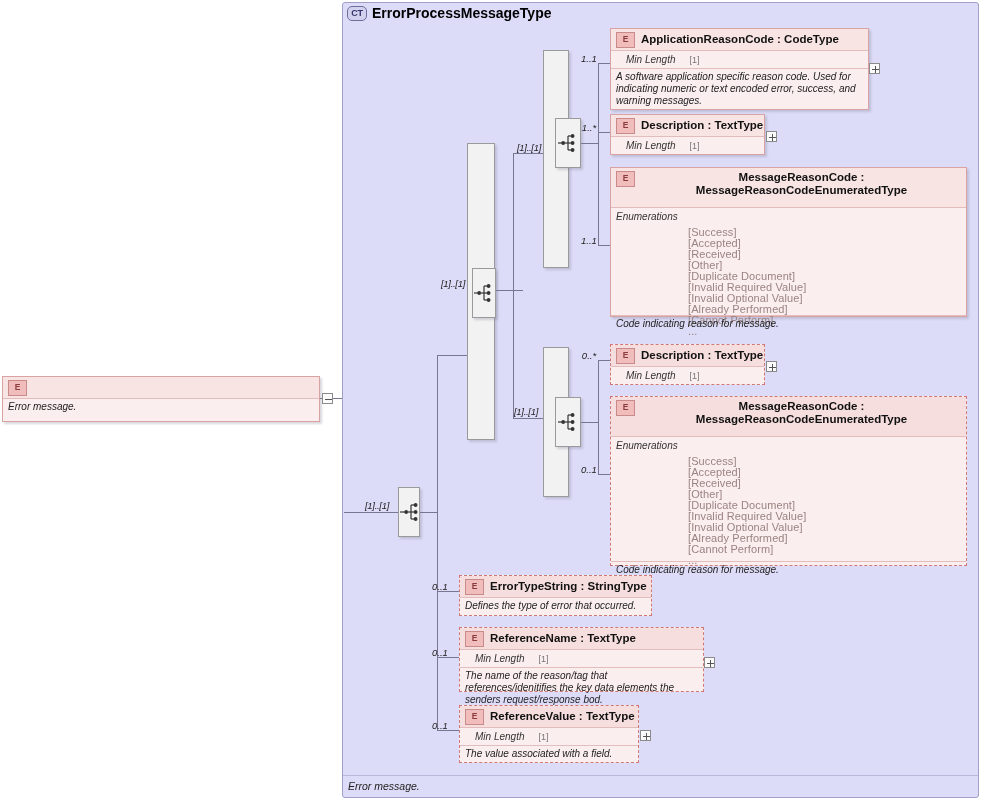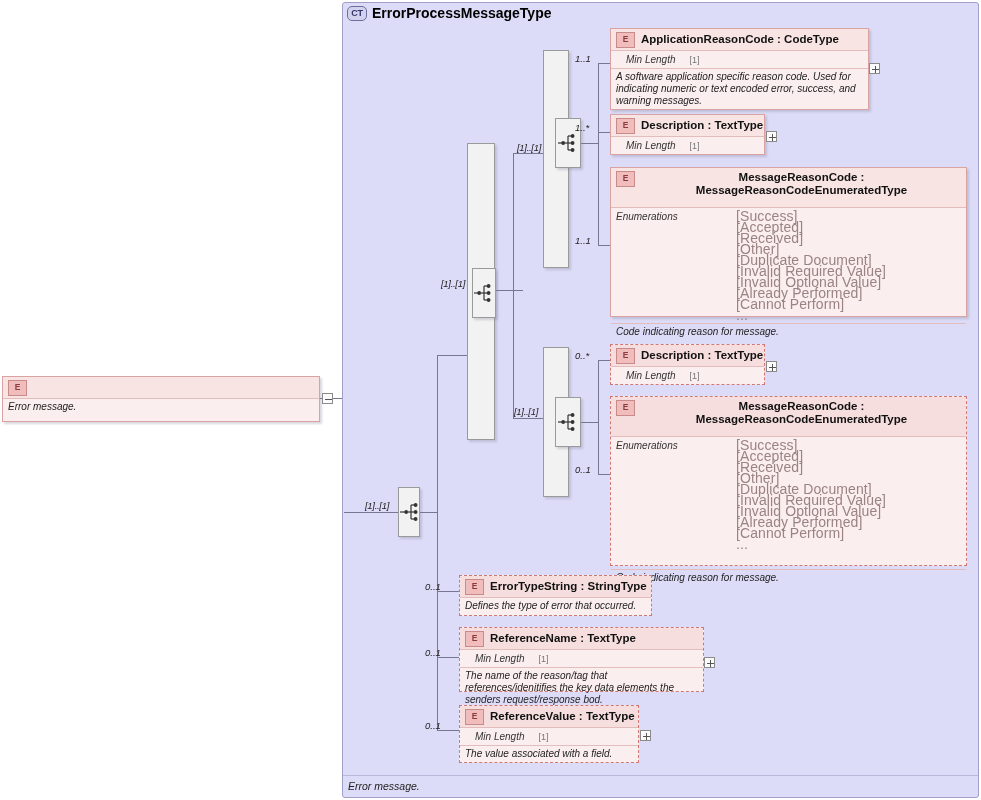--- a/index.html
+++ b/index.html
@@ -75,43 +75,43 @@
     border-bottom:1px solid #e3bcbc;
     display:flex;align-items:center;
     padding-left:15px;
   }
   .facet-name{font-style:italic;font-size:10px;color:#333;}
   .facet-val{font-size:9px;color:#777;margin-left:14px;}
   .annot{
     font-style:italic;font-size:10px;color:#222;
     padding:2px 5px 2px 5px;line-height:12px;
   }
-  .enum-row{display:flex;padding:3px 5px 16px 5px;gap:48px;}
+  .enum-row{display:flex;padding:3px 5px 8px 5px;}
   .enum-label{font-style:italic;font-size:10px;color:#333;width:72px;flex:none;}
-  .enum-list{font-size:14px;color:#9b8383;line-height:11px;letter-spacing:0.1px;}
+  .enum-list{font-size:11px;color:#9b8383;line-height:11px;letter-spacing:0.1px;margin-top:16px;}
   .enum-sep{border-bottom:1px solid #e3bcbc;}
 
   
   .ebox .hdr{background:#f9e4e4;}
 
   
   .groupbar{
     background:#f2f2f2;
     border:1px solid #9a9a9a;
     box-shadow:2px 2px 2px rgba(120,120,140,0.28);
   }
 
   
   .hline{background:#777792;height:1px;}
   .vline{background:#777792;width:1px;}
 
   
   .card{
     font-style:italic;font-size:9.5px;color:#222;
-    white-space:nowrap;text-align:left;
+    white-space:nowrap;text-align:center;
   }
   .cardbr{
     font-style:italic;font-size:9.5px;color:#222;
     white-space:nowrap;text-align:center;letter-spacing:-0.3px;
   }
 
   
   .expander{
     width:11px;height:11px;background:#fbfbfb;
     border:1px solid #8b8b8b;

